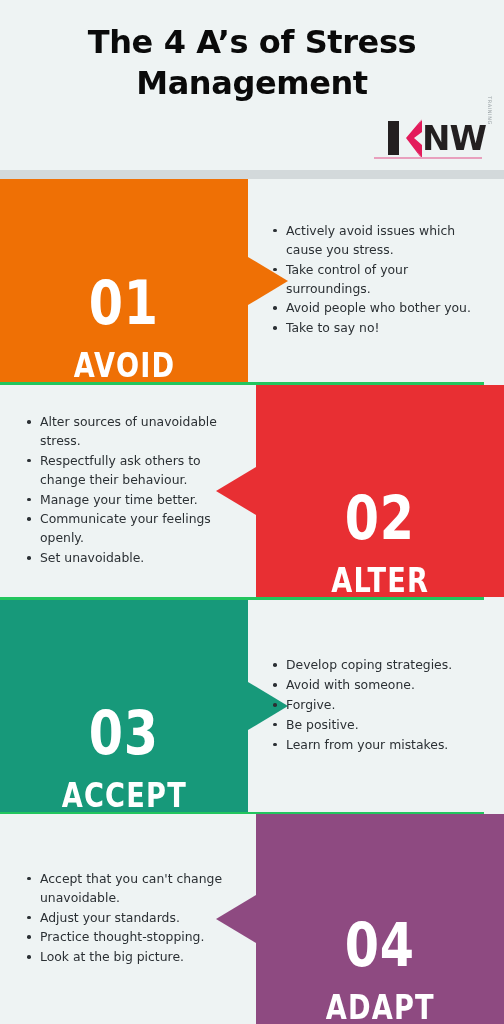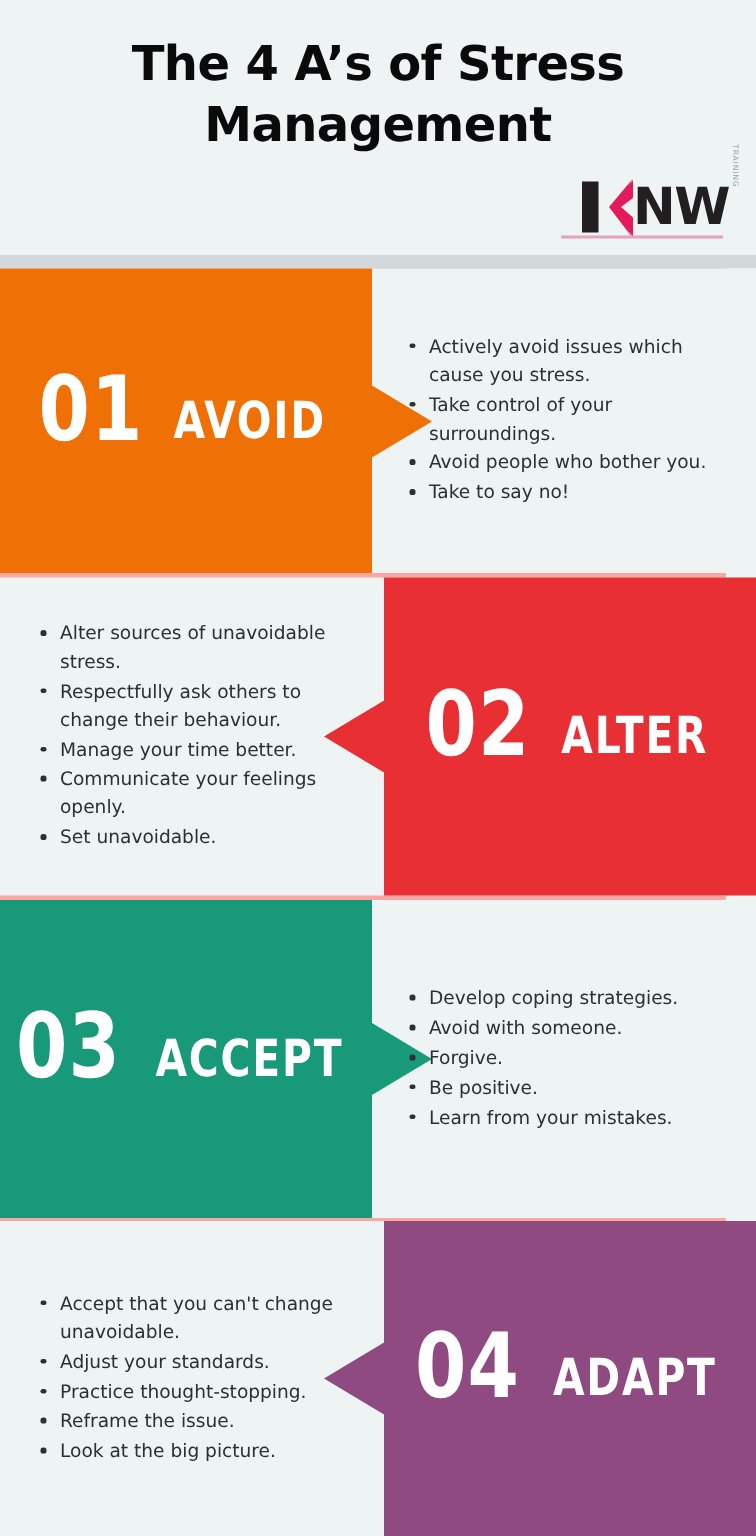--- a/index.html
+++ b/index.html
@@ -5,21 +5,21 @@
   * { margin:0; padding:0; box-sizing:border-box; }
   html, body {
     width:504px; height:1024px;
     background:#eef3f3;
     font-family:"Liberation Sans", sans-serif;
     overflow:hidden;
   }
   #page {
     position:relative;
     width:484px; height:1024px;
-    background:#fca5a5;
+    background:#22c55e;
   }
 
   
   .header {
     position:absolute; left:0; top:0;
     width:504px; height:170px;
     background:#eef3f3;
   }
   .title {
     position:absolute; left:0; top:22px; width:504px;
@@ -93,22 +93,22 @@
     top:50%;
     margin-top:-24px;
   }
   .arrow.to-right { left:248px; }
   .arrow.to-left  { right:248px; }
   .arrow svg { display:block; width:40px; height:48px; }
 
   .panel-inner {
     position:absolute; left:0; top:0;
     width:100%; height:100%;
-    display:flex; 
-    align-items:center; justify-content:center;
+    display:flex; flex-direction:column;
+    align-items:center; justify-content:flex-end;
     color:#ffffff;
   }
   .num {
     font-family:"DejaVu Sans", sans-serif;
     font-weight:700;
     font-size:60px;
     line-height:58px;
     letter-spacing:1px;
     transform:scaleX(0.82);
     margin-bottom:16px;
@@ -254,20 +254,19 @@
         <div class="arrow to-left">
           <svg viewBox="0 0 40 48" aria-hidden="true">
             <polygon points="40,0 0,24 40,48" fill="#8E4A81"></polygon>
           </svg>
         </div>
         <div class="bullets left-side">
           <ul>
             <li>Accept that you can't change unavoidable.</li>
             <li>Adjust your standards.</li>
             <li>Practice thought-stopping.</li>
-            <li>Reframe the issue.</li>
             <li>Look at the big picture.</li>
           </ul>
         </div>
       </div>
     </div>
 
 </div>
 
 </body></html>

